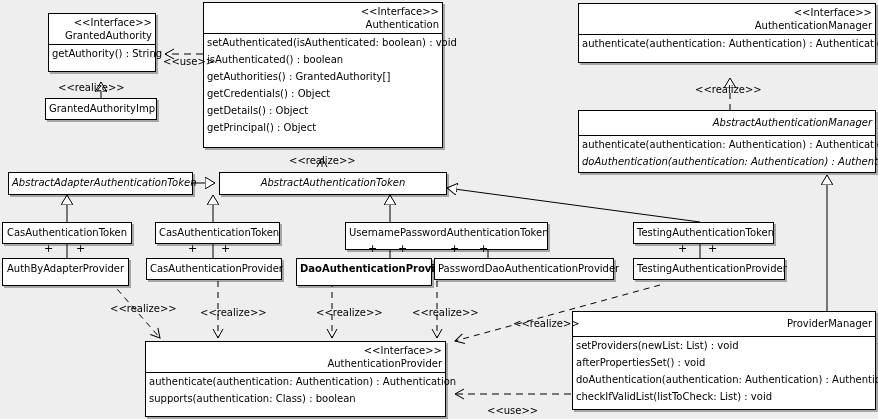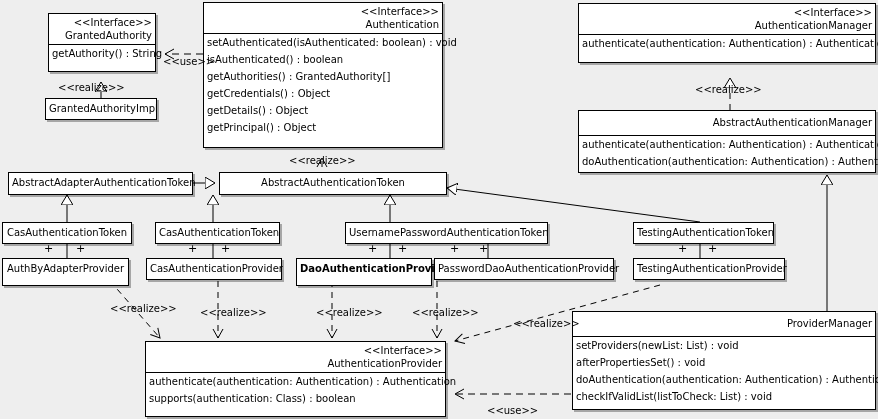--- a/index.html
+++ b/index.html
@@ -49,21 +49,21 @@
   .compartment {
     border-top: 1px solid #000000;
     padding: 0;
   }
   .member {
     white-space: nowrap;
     line-height: 17px;
     padding: 0 0 0 3px;
     overflow: visible;
   }
-  .italic { }
+  .italic { font-style: italic; }
   .simple-name {
     text-align: center;
     line-height: 19px;
     white-space: nowrap;
     padding: 0 3px;
   }
   .edge-label {
     position: absolute;
     white-space: nowrap;
     background: transparent;
@@ -231,21 +231,21 @@
   </div>
 
   <div class="uml-class" style="left:2px; top:222px; width:130px; height:22px;">
     <div class="simple-name">CasAuthenticationToken</div>
   </div>
 
   <div class="uml-class" style="left:155px; top:222px; width:125px; height:22px;">
     <div class="simple-name">CasAuthenticationToken</div>
   </div>
 
-  <div class="uml-class" style="left:345px; top:222px; width:203px; height:22px;">
+  <div class="uml-class" style="left:345px; top:222px; width:203px; height:28px;">
     <div class="simple-name">UsernamePasswordAuthenticationToken</div>
   </div>
 
   <div class="uml-class" style="left:633px; top:222px; width:141px; height:22px;">
     <div class="simple-name">TestingAuthenticationToken</div>
   </div>
 
   <div class="uml-class" style="left:2px; top:258px; width:127px; height:28px;">
     <div class="simple-name">AuthByAdapterProvider</div>
   </div>

